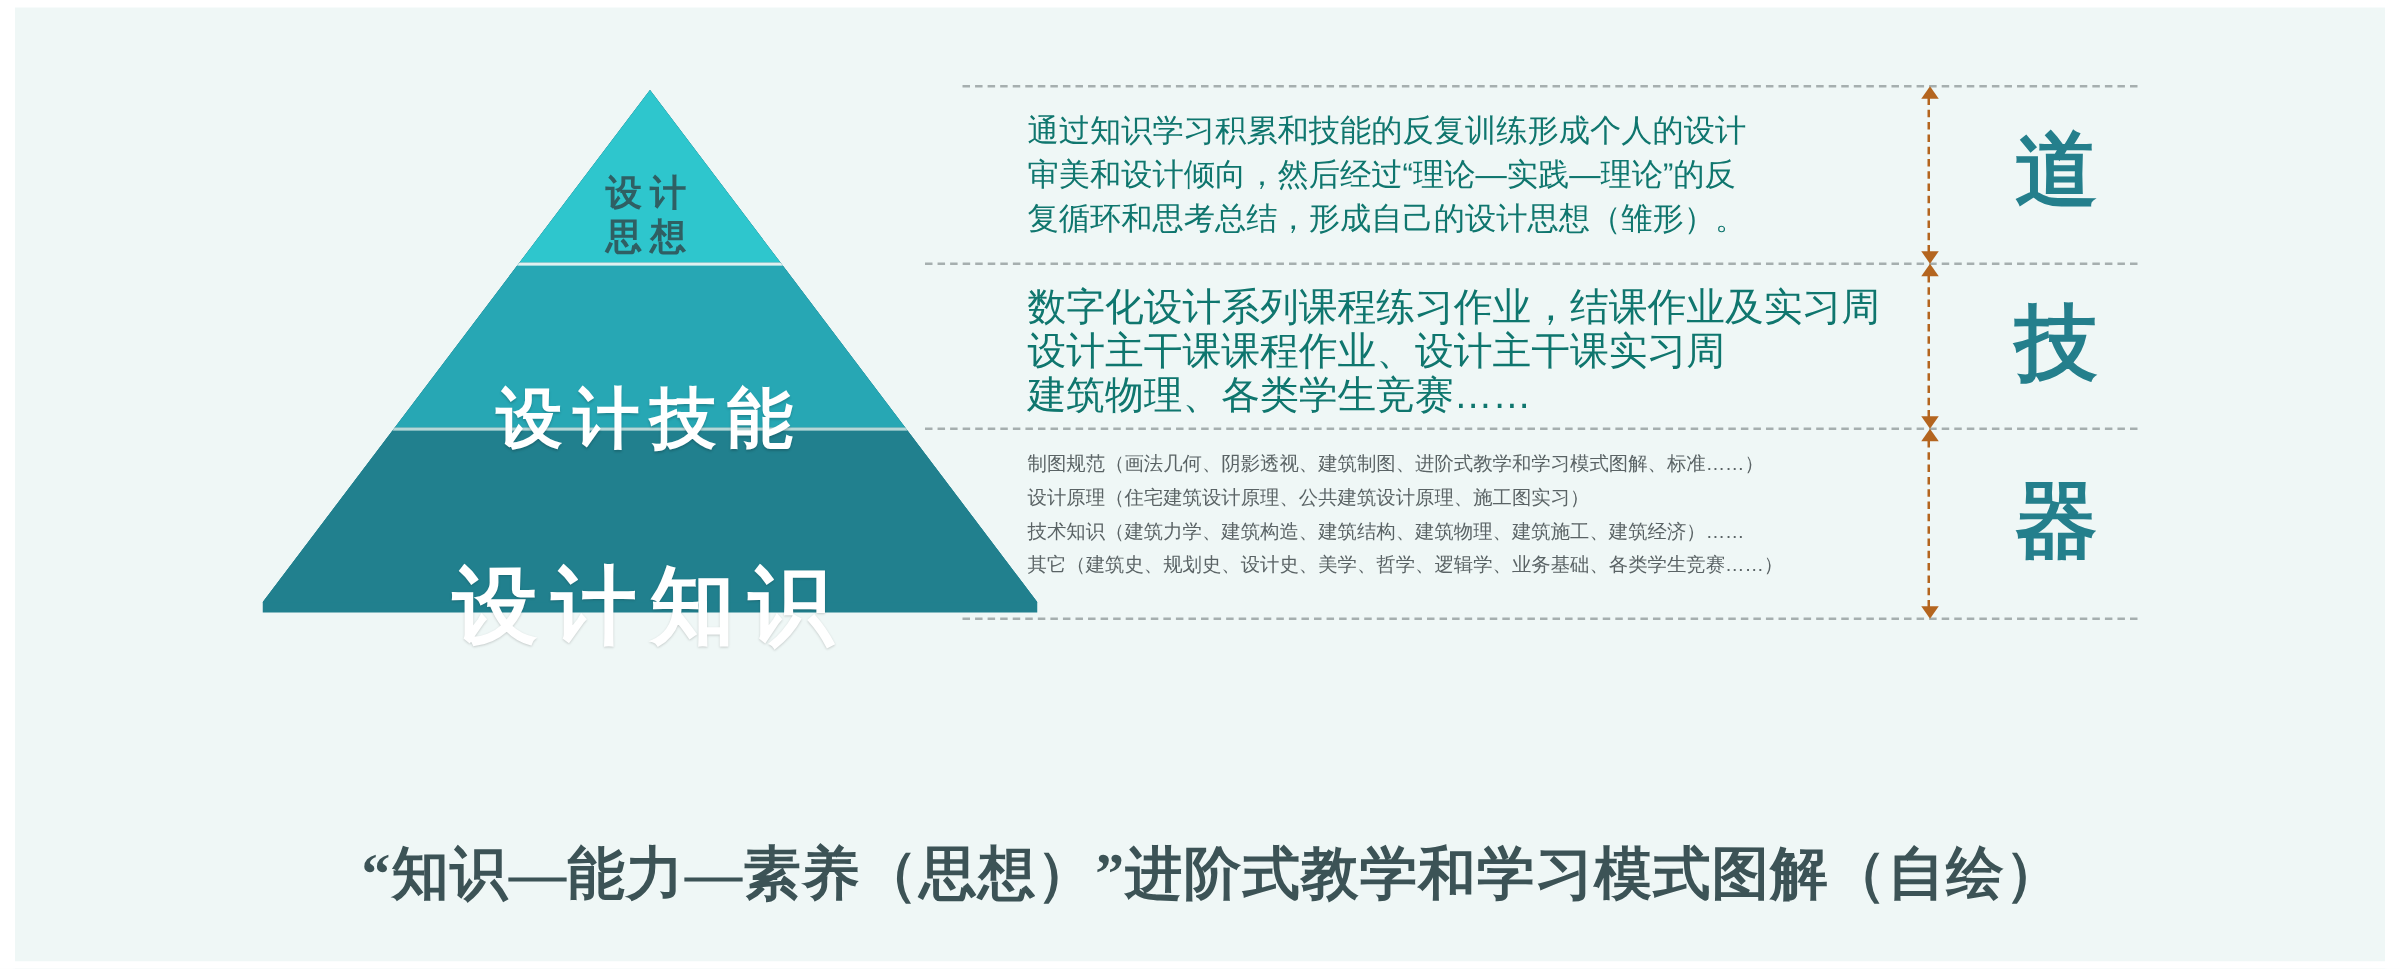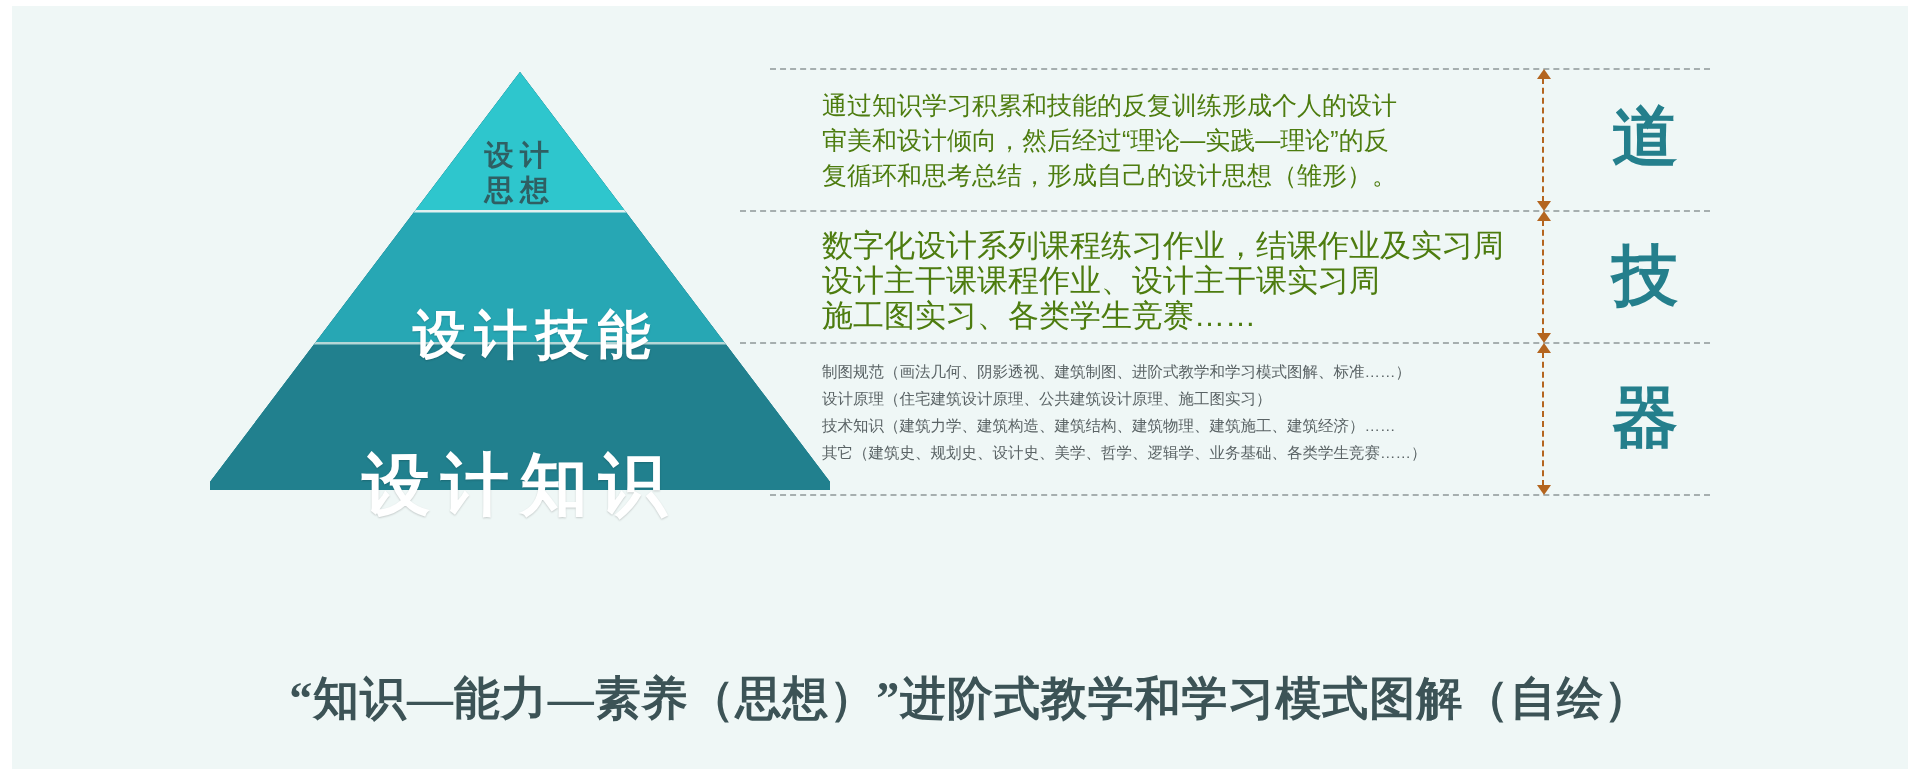--- a/index.html
+++ b/index.html
@@ -43,38 +43,38 @@
   }
   .lab-top{
     left:0;width:620px;top:66px;
     font-size:29px;line-height:1.22;
     color:#2f5f63;
     letter-spacing:.22em;
     text-shadow:none;
     font-weight:600;
   }
   .lab-mid{
-    left:16px;width:620px;top:228px;
+    left:0;width:620px;top:228px;
     font-size:53px;
   }
   .lab-bot{
     left:0;width:620px;top:368px;
     font-size:68px;
   }
 
   
   .hrule{
     position:absolute;
     height:0;border-top:2px dashed #9aa3a3;
     opacity:.85;
   }
 
   
   .textcol{position:absolute;left:812px;top:0;width:690px;}
-  .tblock{position:absolute;left:0;color:#4d7c0f;}
+  .tblock{position:absolute;left:0;color:#0f766e;}
   .tb-1{top:88px;font-size:25px;line-height:35px;}
   .tb-2{top:228px;font-size:31px;line-height:35px;}
   .tb-3{top:358px;font-size:15.5px;line-height:27px;color:#5a6365;}
   .tline{white-space:nowrap;}
 
   
   .arrowcol{position:absolute;left:1520px;top:0;width:30px;height:500px;}
   .arrow{
     position:absolute;left:12px;width:0;
     border-left:2px dashed #b4651f;
@@ -159,21 +159,21 @@
 
       <div class="tblock tb-1">
         <div class="tline">通过知识学习积累和技能的反复训练形成个人的设计</div>
         <div class="tline">审美和设计倾向，然后经过“理论—实践—理论”的反</div>
         <div class="tline">复循环和思考总结，形成自己的设计思想（雏形）。</div>
       </div>
 
       <div class="tblock tb-2">
         <div class="tline">数字化设计系列课程练习作业，结课作业及实习周</div>
         <div class="tline">设计主干课课程作业、设计主干课实习周</div>
-        <div class="tline">施工图实习、各类学生竞赛……</div>
+        <div class="tline">建筑物理、各类学生竞赛……</div>
       </div>
 
       <div class="tblock tb-3">
         <div class="tline">制图规范（画法几何、阴影透视、建筑制图、进阶式教学和学习模式图解、标准……）</div>
         <div class="tline">设计原理（住宅建筑设计原理、公共建筑设计原理、施工图实习）</div>
         <div class="tline">技术知识（建筑力学、建筑构造、建筑结构、建筑物理、建筑施工、建筑经济）……</div>
         <div class="tline">其它（建筑史、规划史、设计史、美学、哲学、逻辑学、业务基础、各类学生竞赛……）</div>
       </div>
     </div>
 

